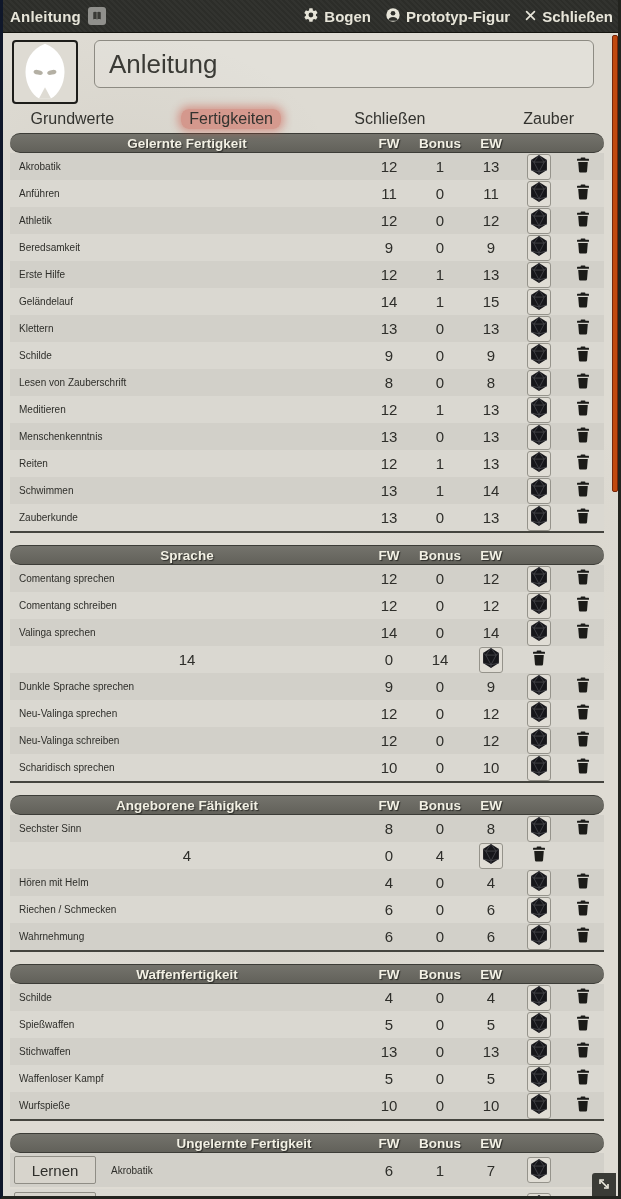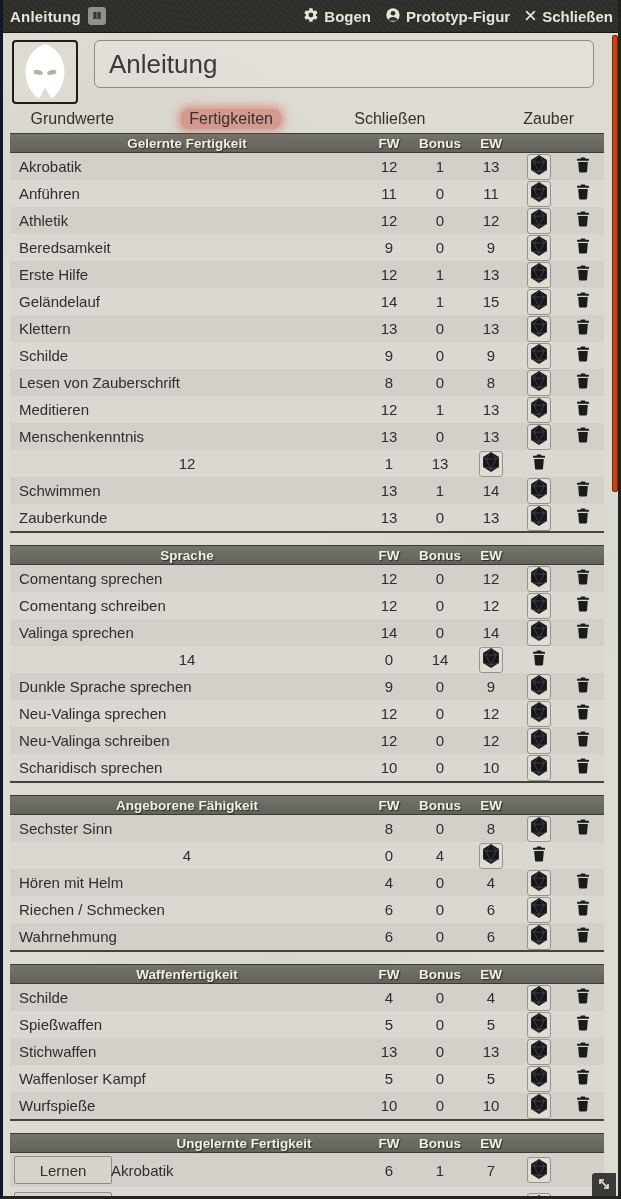--- a/index.html
+++ b/index.html
@@ -44,37 +44,37 @@
   
   .tabs{display:flex;height:29px;align-items:center;margin-top:0;gap:20px;}
   .tab{flex:1;text-align:center;font-size:16px;color:#33332f;background:none;border:none;
     font-family:inherit;cursor:pointer;padding:2px 0;}
   .tab .tab-pill{display:inline-block;padding:1px 8px;border-radius:8px;}
   .tab.active .tab-pill{background:rgba(205,75,60,.45);box-shadow:0 0 8px 3px rgba(205,75,60,.45);}
   
   #tables{padding:0 14px 0 7px;}
   .skill-table{margin-bottom:12px;}
   .t-head{display:grid;grid-template-columns:1fr 50px 52px 50px 88px;align-items:center;height:20px;
-    background:linear-gradient(#74736c,#62615a);border-top:1px solid #3c3c37;border-bottom:1px solid #3c3c37;}
+    background:linear-gradient(#74736c,#62615a);border-top:1px solid #3c3c37;border-bottom:1px solid #3c3c37;border-radius:10px;}
   .t-head.with-learn{grid-template-columns:92px 1fr 50px 52px 50px 88px;padding-left:22px;}
   .t-head span{font-size:13.5px;font-weight:bold;color:#f2f0e4;text-align:center;
     text-shadow:1px 1px 1px #2c2c28;white-space:nowrap;}
   .t-rows{border-bottom:2px solid #44443e;}
   .learn-table .t-rows{border-bottom:none;}
   .t-row{display:grid;grid-template-columns:1fr 50px 52px 50px 46px 42px;align-items:center;height:27px;}
   .t-row:nth-child(odd){background:var(--paper-dark);}
   .t-row:nth-child(even){background:var(--paper-light);}
   .t-row.with-learn{grid-template-columns:92px 1fr 50px 52px 50px 46px 42px;height:34px;margin-bottom:2px;}
-  .r-name{font-size:15px;padding-left:9px;white-space:nowrap;overflow:hidden;}
+  .r-name{font-size:10px;padding-left:9px;white-space:nowrap;overflow:hidden;}
   .r-num{font-size:15px;text-align:center;}
   .die-btn{justify-self:center;width:24px;height:26px;background:#e0ddd5;border:1px solid #95938b;
     border-radius:3px;display:flex;align-items:center;justify-content:center;cursor:pointer;padding:0;}
   .trash-btn{justify-self:center;width:22px;height:22px;background:none;border:none;cursor:pointer;
     display:flex;align-items:center;justify-content:center;padding:0;}
-  .learn-btn{justify-self:start;margin-left:4px;width:98px;height:28px;font-family:inherit;font-size:15px;
+  .learn-btn{justify-self:start;margin-left:4px;width:82px;height:28px;font-family:inherit;font-size:15px;
     color:#2f2f2b;background:#d7d4cc;border:1px solid #8f8d85;border-radius:2px;cursor:pointer;}
   
   .scroll-thumb{position:absolute;right:0px;top:1px;width:6px;height:457px;background:var(--accent);
     border:1px solid var(--accent-dark);border-radius:2px;cursor:pointer;}
   .resize-handle{position:absolute;right:2px;bottom:2px;width:24px;height:24px;background:#3a3b36;
     border:none;border-radius:3px 0 0 0;display:flex;align-items:center;justify-content:center;cursor:pointer;}
 </style>
 </head>
 <body>
 
@@ -461,20 +461,21 @@
           <rect x="4.6" y="0.4" width="4.8" height="2" rx="0.8" fill="#1b1b18"></rect>
           <rect x="1" y="1.8" width="12" height="2" rx="0.5" fill="#1b1b18"></rect>
           <path d="M2.2 5h9.6l-.75 9.2a1.3 1.3 0 0 1-1.3 1.2H4.25a1.3 1.3 0 0 1-1.3-1.2z" fill="#1b1b18"></path>
         </svg>
       </span>
     </button>
   </div>
 
   <div class="t-row">
 
+    <span class="r-name">Reiten</span>
     <span class="r-num r-fw">12</span>
     <span class="r-num r-bonus">1</span>
     <span class="r-num r-ew">13</span>
     <button class="die-btn">
       <span>
         <svg width="20" height="22" viewBox="0 0 24 26">
           <path d="M12 1 21.5 7v12L12 25 2.5 19V7z" fill="#16161a"></path>
           <g stroke="#4d4d52" stroke-width="0.9" fill="none">
             <path d="M5.8 9.5h12.4L12 21.2z"></path>
             <path d="M12 1 5.8 9.5M12 1l6.2 8.5M2.5 7l3.3 2.5M21.5 7l-3.3 2.5M2.5 19l9.5 2.2M21.5 19l-9.5 2.2M12 21.2V25"></path>

